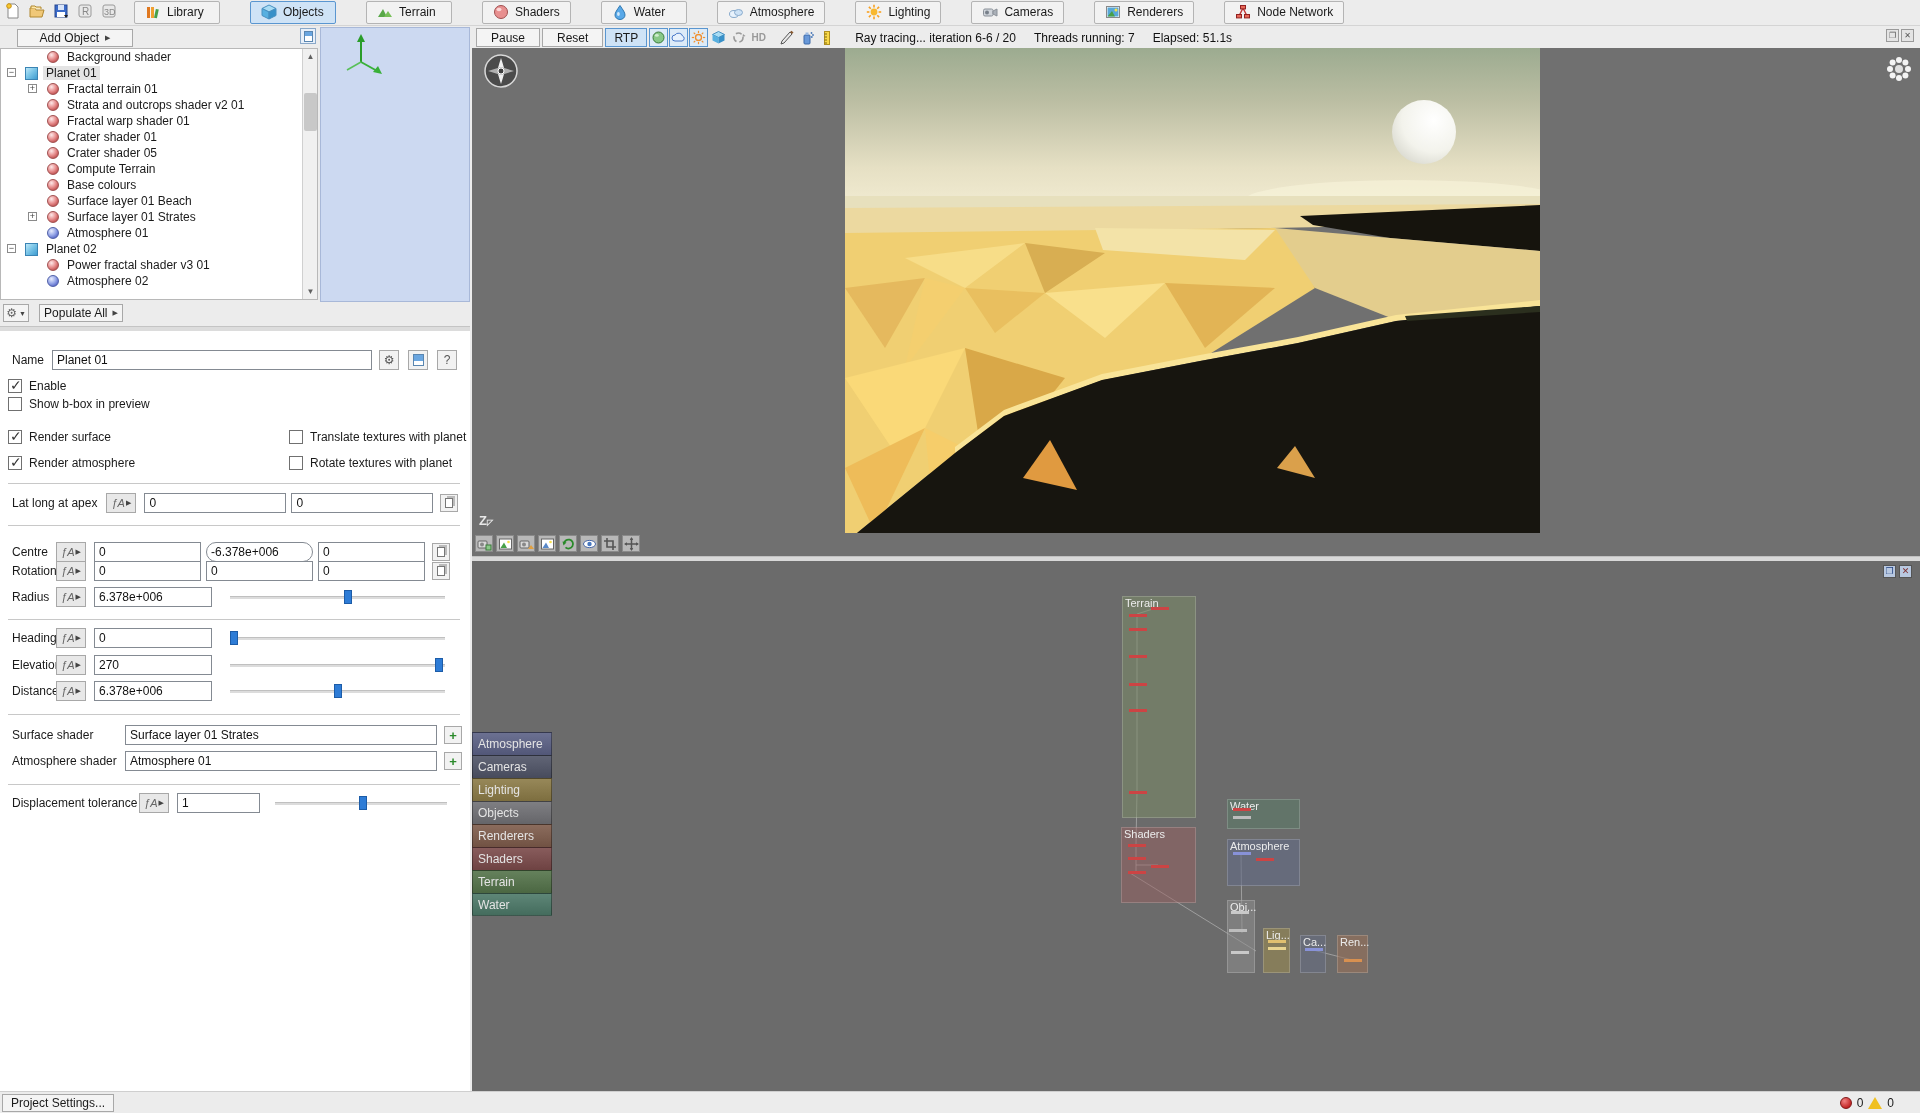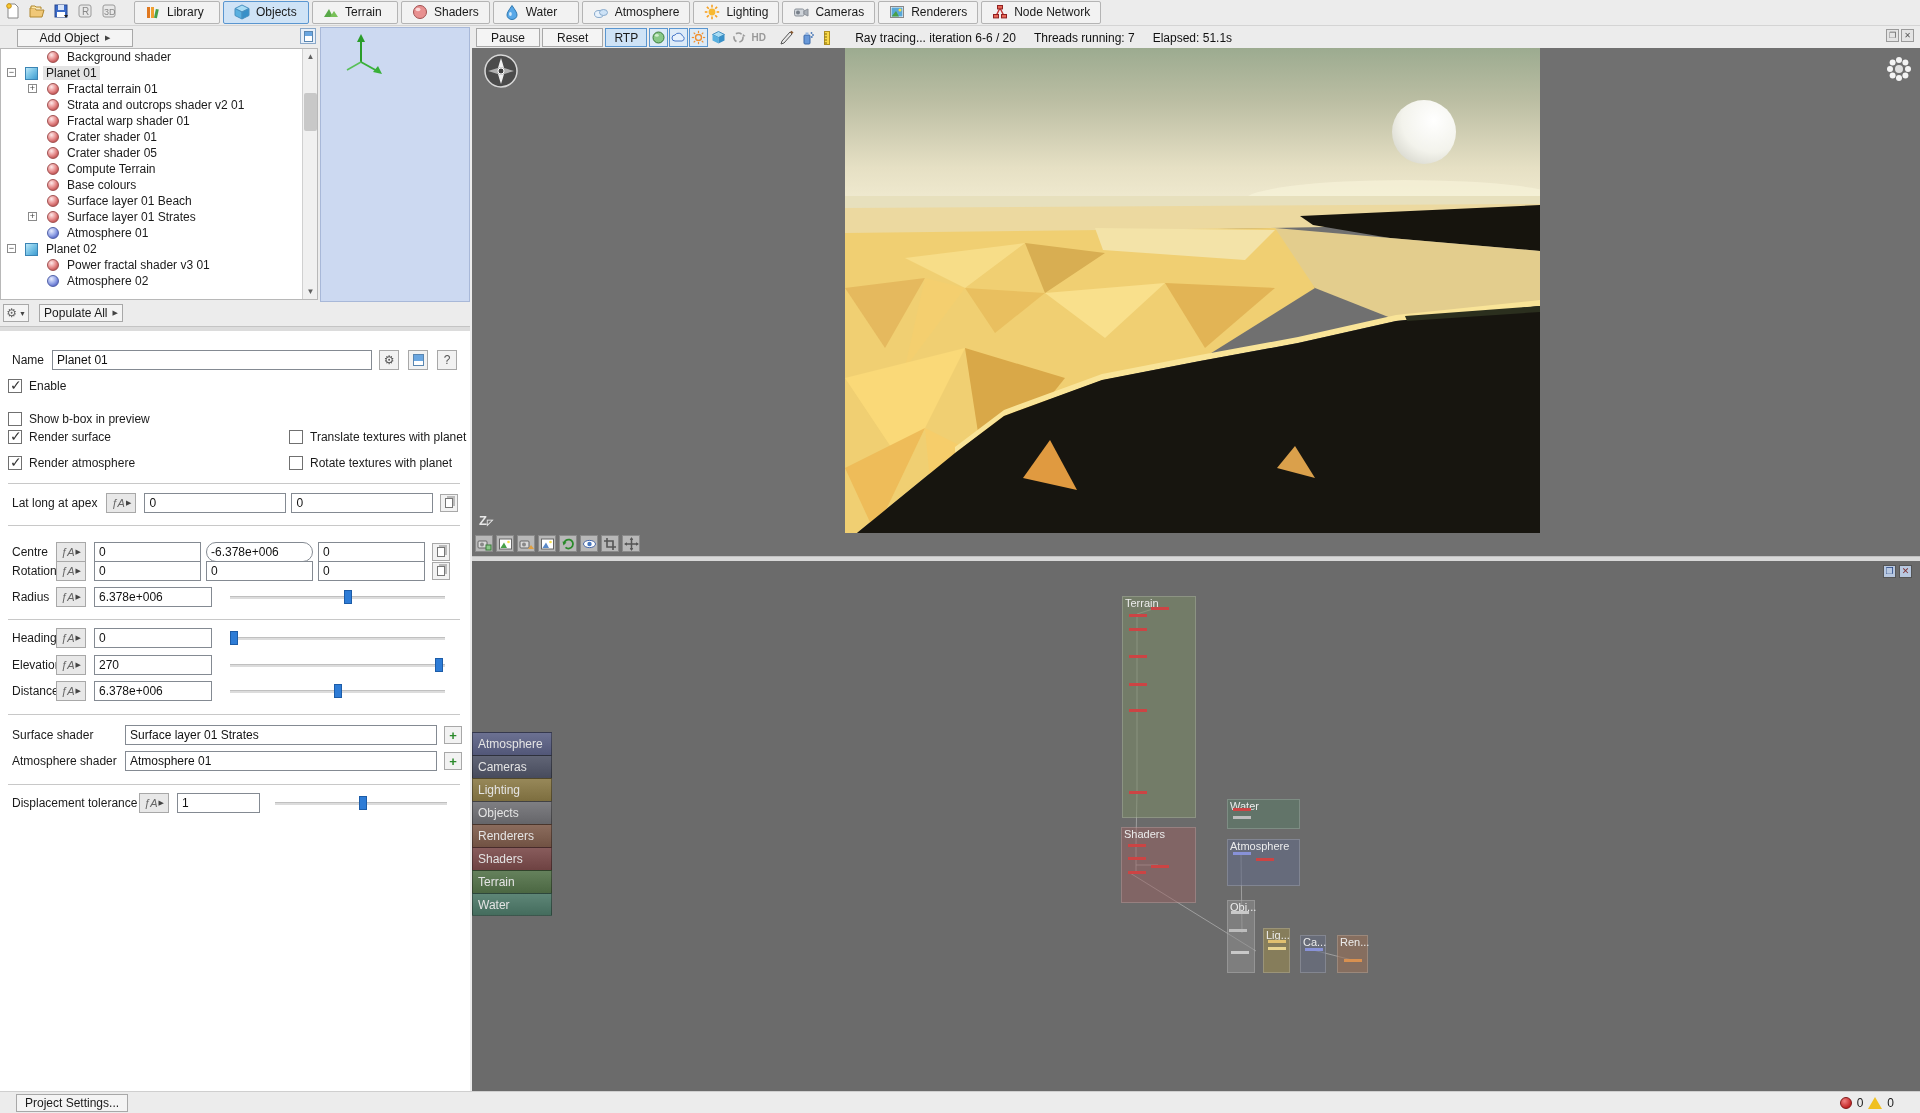--- a/index.html
+++ b/index.html
@@ -3,21 +3,21 @@
 <meta charset="utf-8">
 <style>
   * { margin:0; padding:0; box-sizing:border-box; }
   html,body { width:1920px; height:1113px; overflow:hidden; }
   body { font-family:"Liberation Sans", sans-serif; font-size:12px; color:#1a1a1a; background:#ececec; }
   #app { position:relative; width:1920px; height:1113px; background:#ececec; overflow:hidden; }
 
   
   #top-toolbar { position:absolute; left:0; top:0; width:1920px; height:26px; background:#ececec; border-bottom:1px solid #d4d4d4; display:flex; align-items:center; }
   .filebtn { width:22px; height:22px; margin-left:2px; border:1px solid transparent; border-radius:2px; display:flex; align-items:center; justify-content:center; }
-  #tabs { display:flex; margin-left:14px; height:24px; }
+  #tabs { display:flex; margin-left:14px; height:24px;gap:27px; }
   .tab { height:23px; margin-right:3px; padding:0 10px; display:flex; align-items:center; gap:6px; background:#f2f2f2; border:1px solid #b4b4b4; border-radius:2px; min-width:86px; }
   .tab.active { background:#cfe3f6; border-color:#5a96d0; }
   .tab .tlabel { white-space:nowrap; }
 
   
   #add-object-row { position:absolute; left:0; top:27px; width:318px; height:21px; background:#ececec; display:flex; align-items:center; }
   #add-object-btn { margin-left:17px; width:116px; height:18px; background:#f4f4f4; border:1px solid #a8a8a8; display:flex; align-items:center; justify-content:center; gap:6px; }
   #layout-btn { position:absolute; right:2px; top:1px; width:16px; height:16px; border:1px solid #8aa8c8; background:#e8f0fa; display:flex; align-items:center; justify-content:center; }
   #tree-panel { position:absolute; left:0; top:48px; width:318px; height:252px; background:#ffffff; border:1px solid #b8b8b8; overflow:hidden; }
   .trow { position:relative; height:16px; display:flex; align-items:center; white-space:nowrap; }
@@ -79,21 +79,21 @@
   .glitem { width:80px; height:23px; border:1px solid rgba(0,0,0,0.35); border-bottom:none; color:#e4e4e4; font-size:12px; display:flex; align-items:center; padding-left:5px; background-image:linear-gradient(rgba(255,255,255,0.10), rgba(0,0,0,0.10)); }
   .glitem:last-child { border-bottom:1px solid rgba(0,0,0,0.35); }
   .node-box { position:absolute; border:1px solid rgba(255,255,255,0.18); }
   .node-box .nlabel { position:absolute; left:2px; top:0; color:#ececec; font-size:11px; white-space:nowrap; }
   .nbar { position:absolute; width:18px; height:3px; }
   #node-win-btns { position:absolute; right:8px; top:4px; display:flex; gap:3px; }
   .nwb { width:13px; height:13px; border:1px solid #555; background:#b8c8e0; font-size:9px; line-height:11px; text-align:center; color:#803030; }
 
   
   #status-bar { position:absolute; left:0; top:1091px; width:1920px; height:22px; background:#ececec; border-top:1px solid #cfcfcf; display:flex; align-items:center; }
-  #project-settings-btn { margin-left:16px; height:18px; padding:0 8px; border:1px solid #a8a8a8; background:#f4f4f4; display:flex; align-items:center; }
+  #project-settings-btn { margin-left:2px; height:18px; padding:0 8px; border:1px solid #a8a8a8; background:#f4f4f4; display:flex; align-items:center; }
   #status-right { position:absolute; right:26px; display:flex; align-items:center; gap:5px; }
   .errdot { width:12px; height:12px; border-radius:50%; background:radial-gradient(circle at 35% 30%, #f08080, #c02020 75%); border:1px solid #801818; }
   .warntri { width:0; height:0; border-left:7px solid transparent; border-right:7px solid transparent; border-bottom:12px solid #f0c020; }
 </style>
 </head>
 <body>
 
 <div id="app">
 
   <div id="top-toolbar">
@@ -392,21 +392,21 @@
         </span>
       <span class="minibtn" style="margin-left:9px;">
           <span>?</span>
         </span>
     </div>
 
     <div class="cbrow" style="left:8px; top:46px;">
       <span class="checkbox checked"></span>
       <span>Enable</span>
     </div>
-    <div class="cbrow" style="left:8px; top:79px;">
+    <div class="cbrow" style="left:8px; top:64px;">
       <span class="checkbox"></span>
       <span>Show b-box in preview</span>
     </div>
     <div class="cbrow" style="left:8px; top:97px;">
       <span class="checkbox checked"></span>
       <span>Render surface</span>
     </div>
     <div class="cbrow" style="left:289px; top:97px;">
       <span class="checkbox"></span>
       <span>Translate textures with planet</span>

